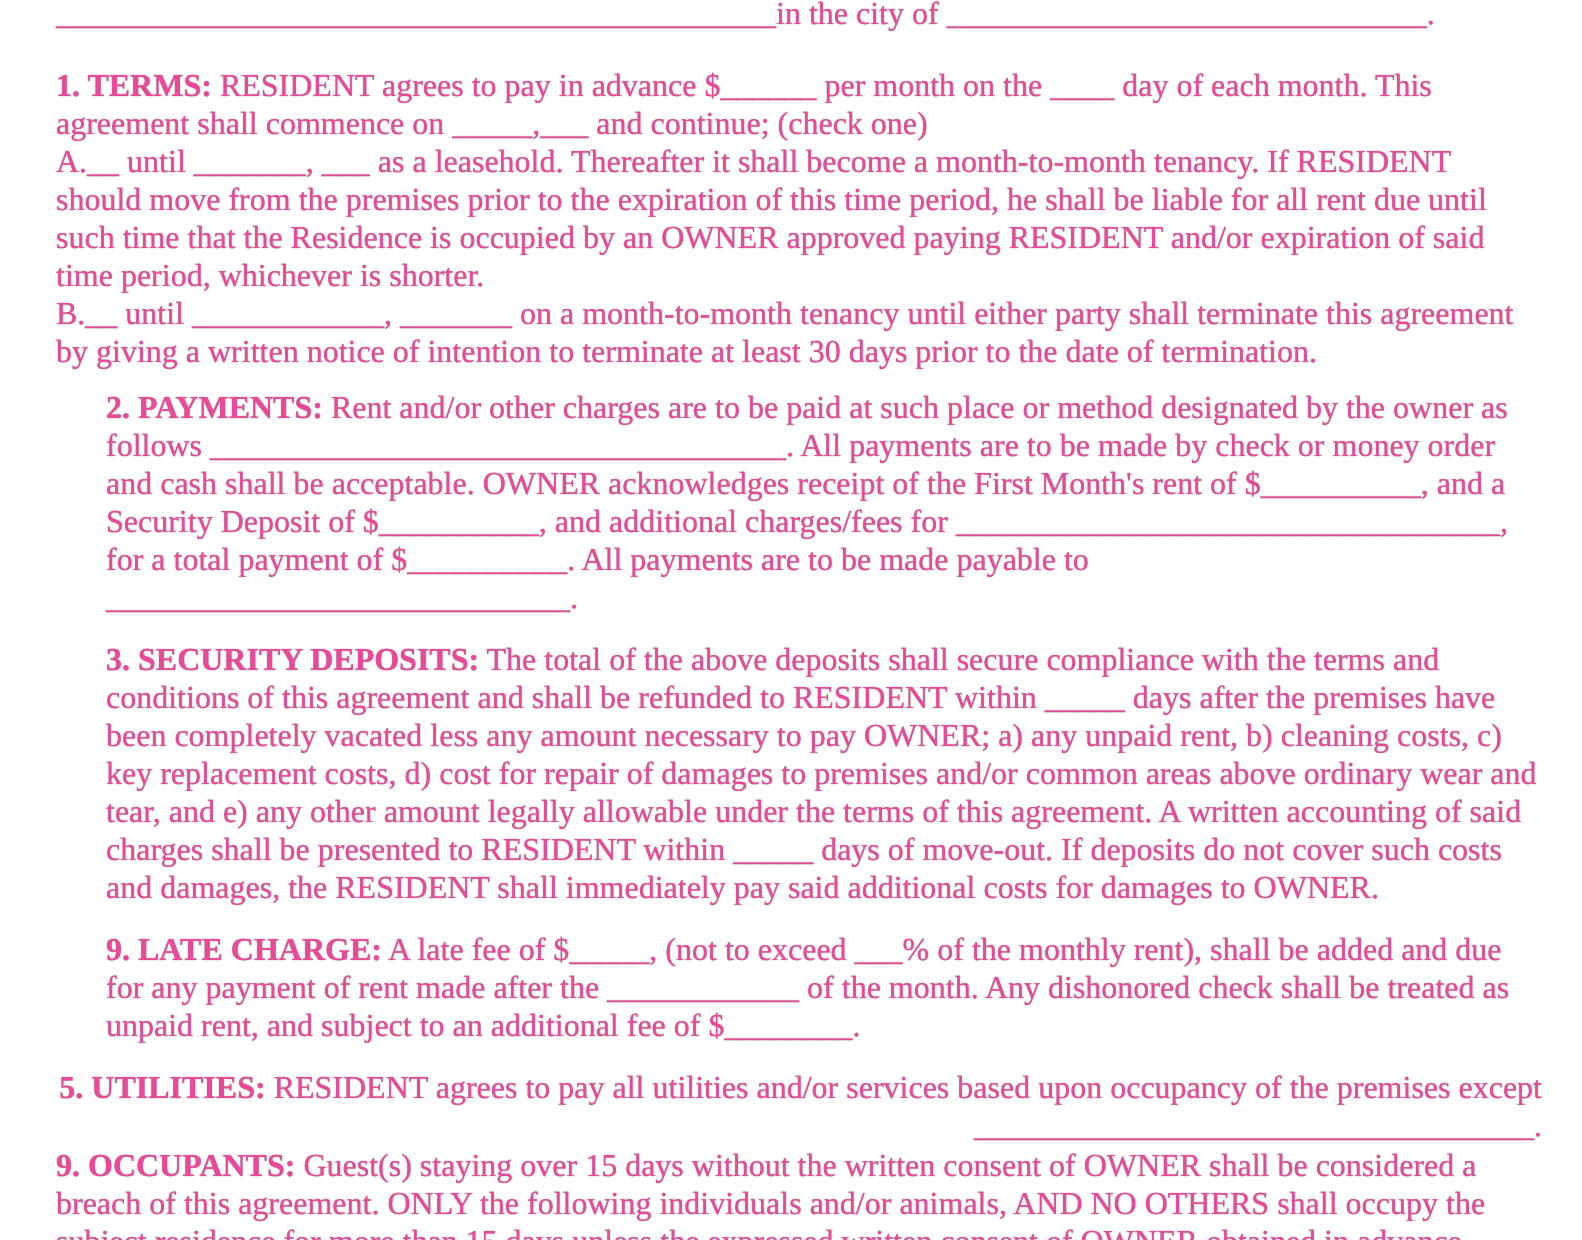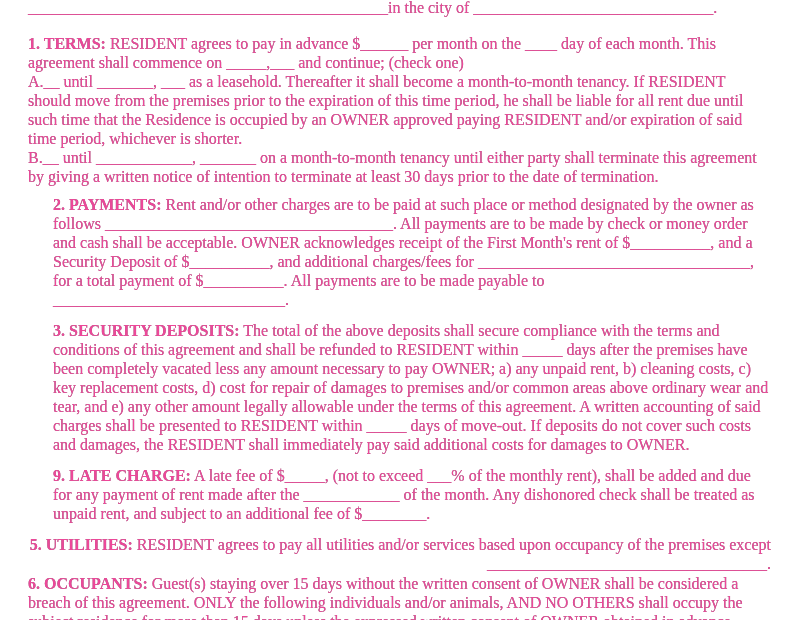--- a/index.html
+++ b/index.html
@@ -48,15 +48,15 @@
   <p class="para gap-sm"><span class="heading">1. TERMS:</span><span> RESIDENT agrees to pay in advance $______ per month on the ____ day of each month. This agreement shall commence on _____,___ and continue; (check one)</span><br><span>A.__ until _______, ___ as a leasehold. Thereafter it shall become a month-to-month tenancy. If RESIDENT should move from the premises prior to the expiration of this time period, he shall be liable for all rent due until such time that the Residence is occupied by an OWNER approved paying RESIDENT and/or expiration of said time period, whichever is shorter.</span><br><span>B.__ until ____________, _______ on a month-to-month tenancy until either party shall terminate this agreement by giving a written notice of intention to terminate at least 30 days prior to the date of termination.</span></p>
 
   <p class="para gap-md"><span class="heading">2. PAYMENTS:</span><span> Rent and/or other charges are to be paid at such place or method designated by the owner as follows ____________________________________. All payments are to be made by check or money order and cash shall be acceptable. OWNER acknowledges receipt of the First Month's rent of $__________, and a Security Deposit of $__________, and additional charges/fees for __________________________________, for a total payment of $__________. All payments are to be made payable to _____________________________.</span></p>
 
   <p class="para gap-md"><span class="heading">3. SECURITY DEPOSITS:</span><span> The total of the above deposits shall secure compliance with the terms and conditions of this agreement and shall be refunded to RESIDENT within _____ days after the premises have been completely vacated less any amount necessary to pay OWNER; a) any unpaid rent, b) cleaning costs, c) key replacement costs, d) cost for repair of damages to premises and/or common areas above ordinary wear and tear, and e) any other amount legally allowable under the terms of this agreement. A written accounting of said charges shall be presented to RESIDENT within _____ days of move-out. If deposits do not cover such costs and damages, the RESIDENT shall immediately pay said additional costs for damages to OWNER.</span></p>
 
   <p class="para gap-md"><span class="heading">9. LATE CHARGE:</span><span> A late fee of $_____, (not to exceed ___% of the monthly rent), shall be added and due for any payment of rent made after the ____________ of the month. Any dishonored check shall be treated as unpaid rent, and subject to an additional fee of $________.</span></p>
 
   <p class="para gap-lg"><span class="heading">5. UTILITIES:</span><span> RESIDENT agrees to pay all utilities and/or services based upon occupancy of the premises except ___________________________________.</span></p>
 
-  <p class="para"><span class="heading">6. OCCUPANTS:</span><span> Guest(s) staying over 15 days without the written consent of OWNER shall be considered a breach of this agreement. ONLY the following individuals and/or animals, AND NO OTHERS shall occupy the subject residence for more than 15 days unless the expressed written consent of OWNER obtained in advance</span></p>
+  <p class="para"><span class="heading">9. OCCUPANTS:</span><span> Guest(s) staying over 15 days without the written consent of OWNER shall be considered a breach of this agreement. ONLY the following individuals and/or animals, AND NO OTHERS shall occupy the subject residence for more than 15 days unless the expressed written consent of OWNER obtained in advance</span></p>
 
 </div>
 
 </body></html>

